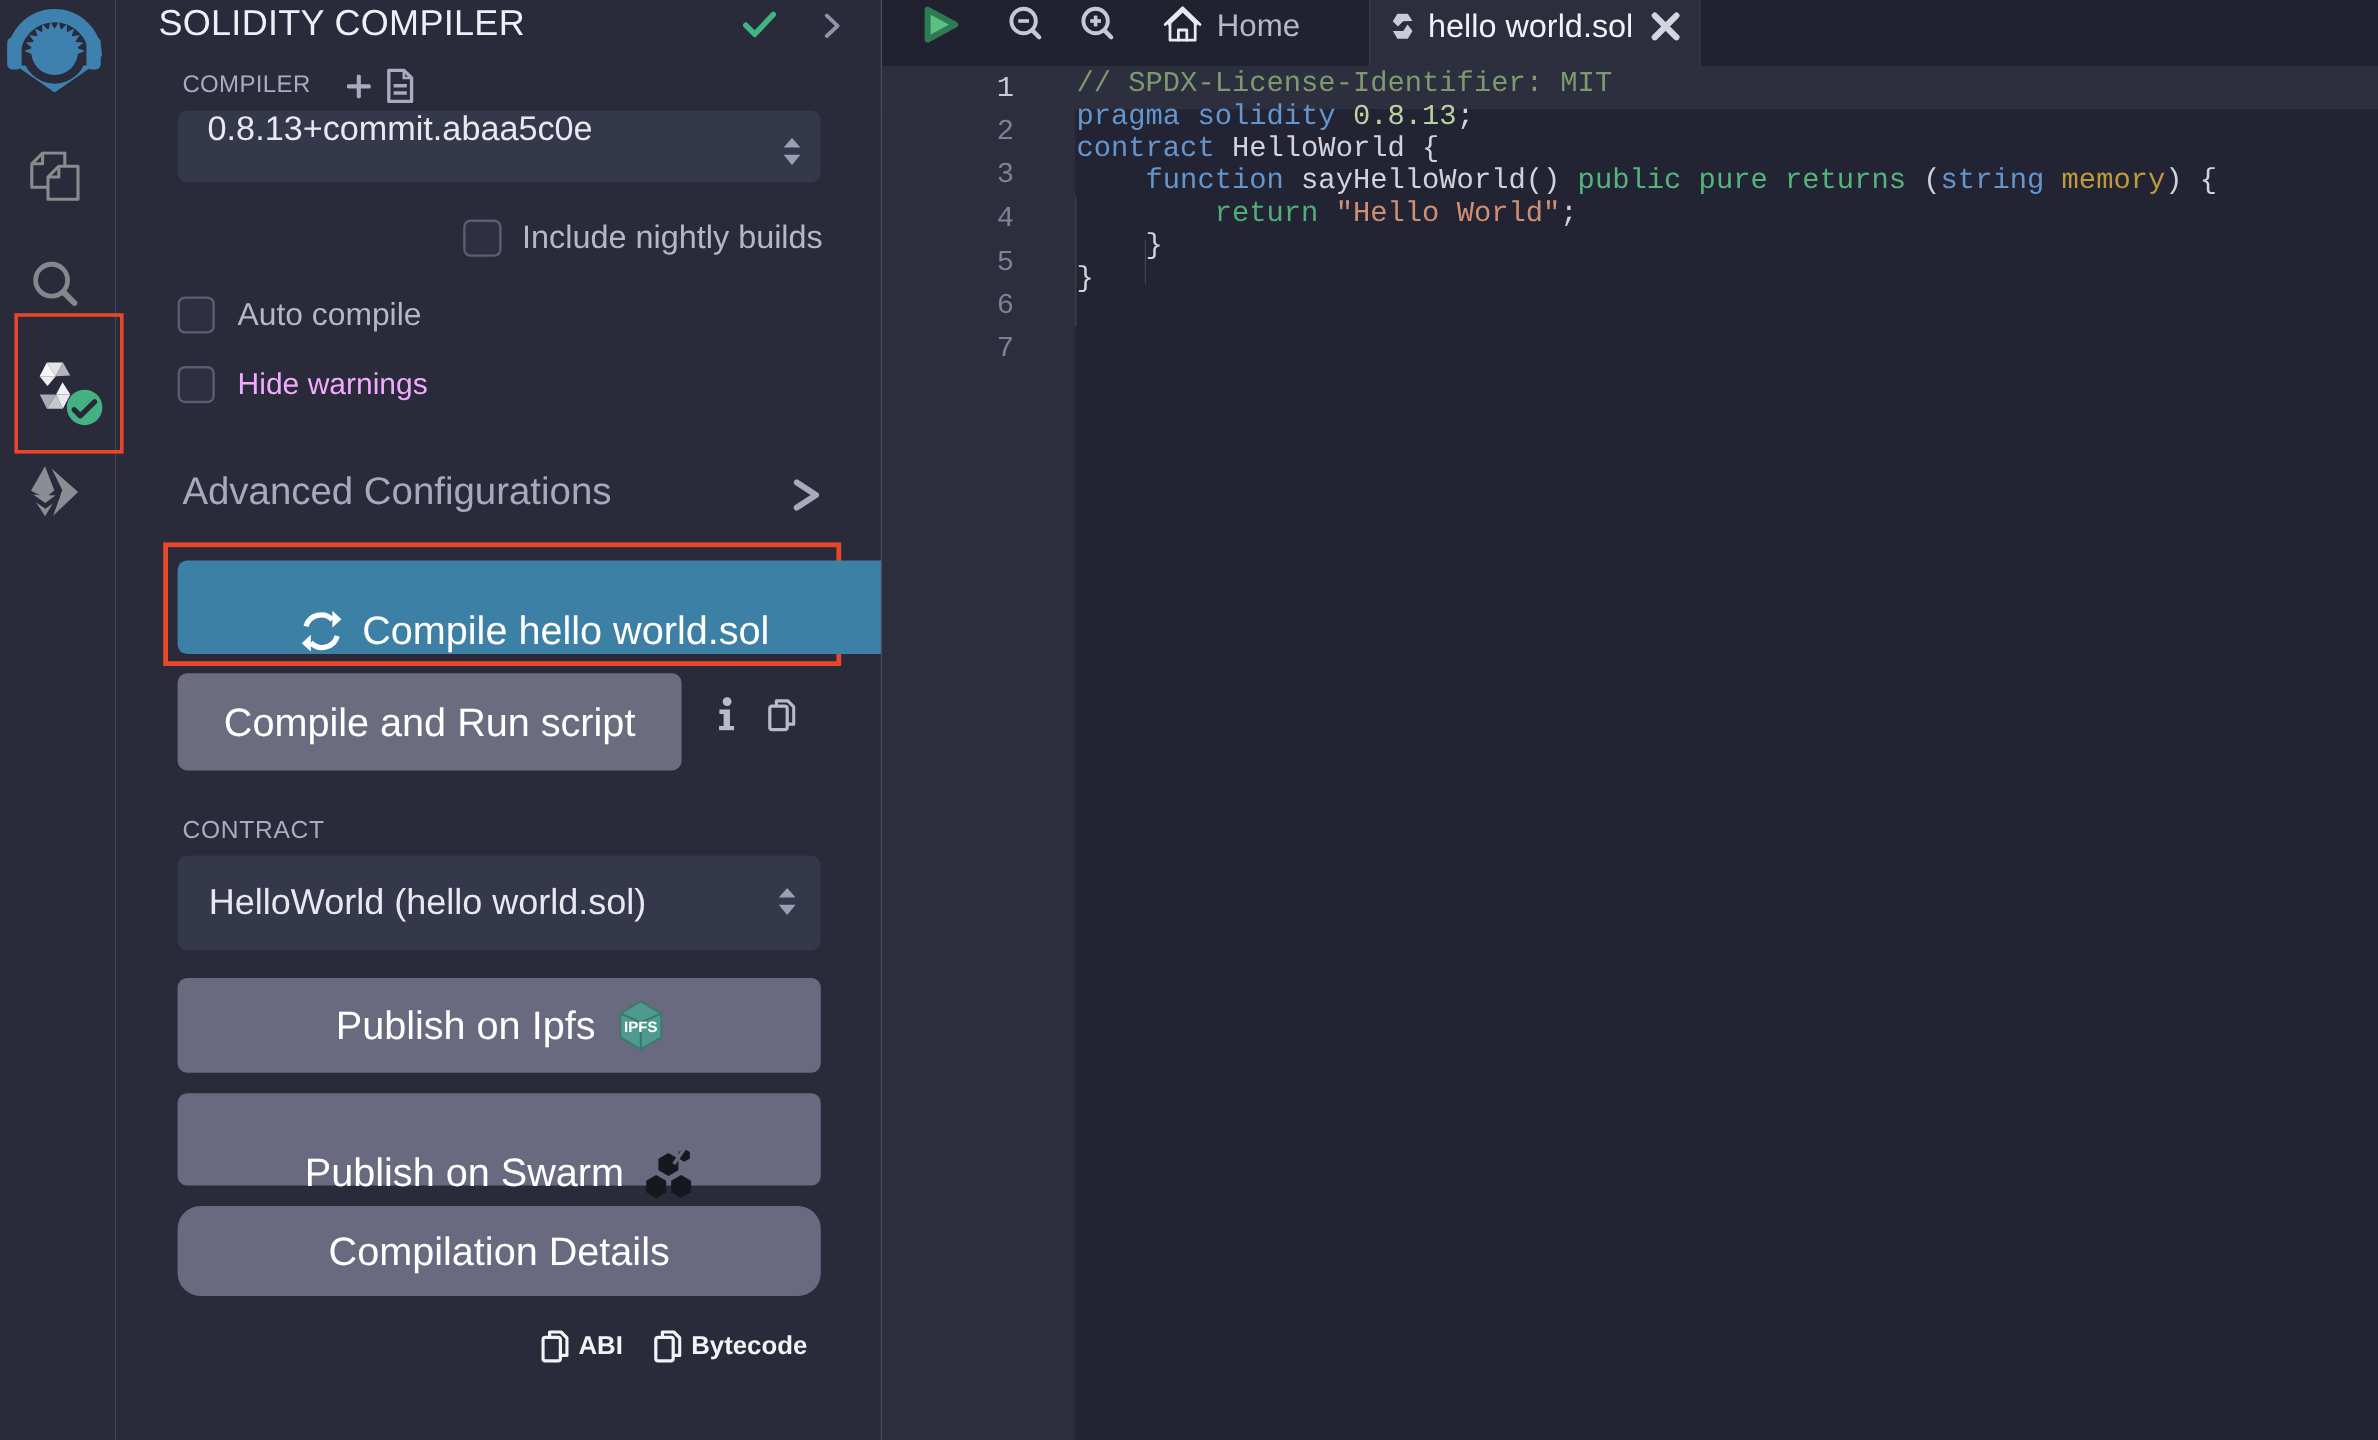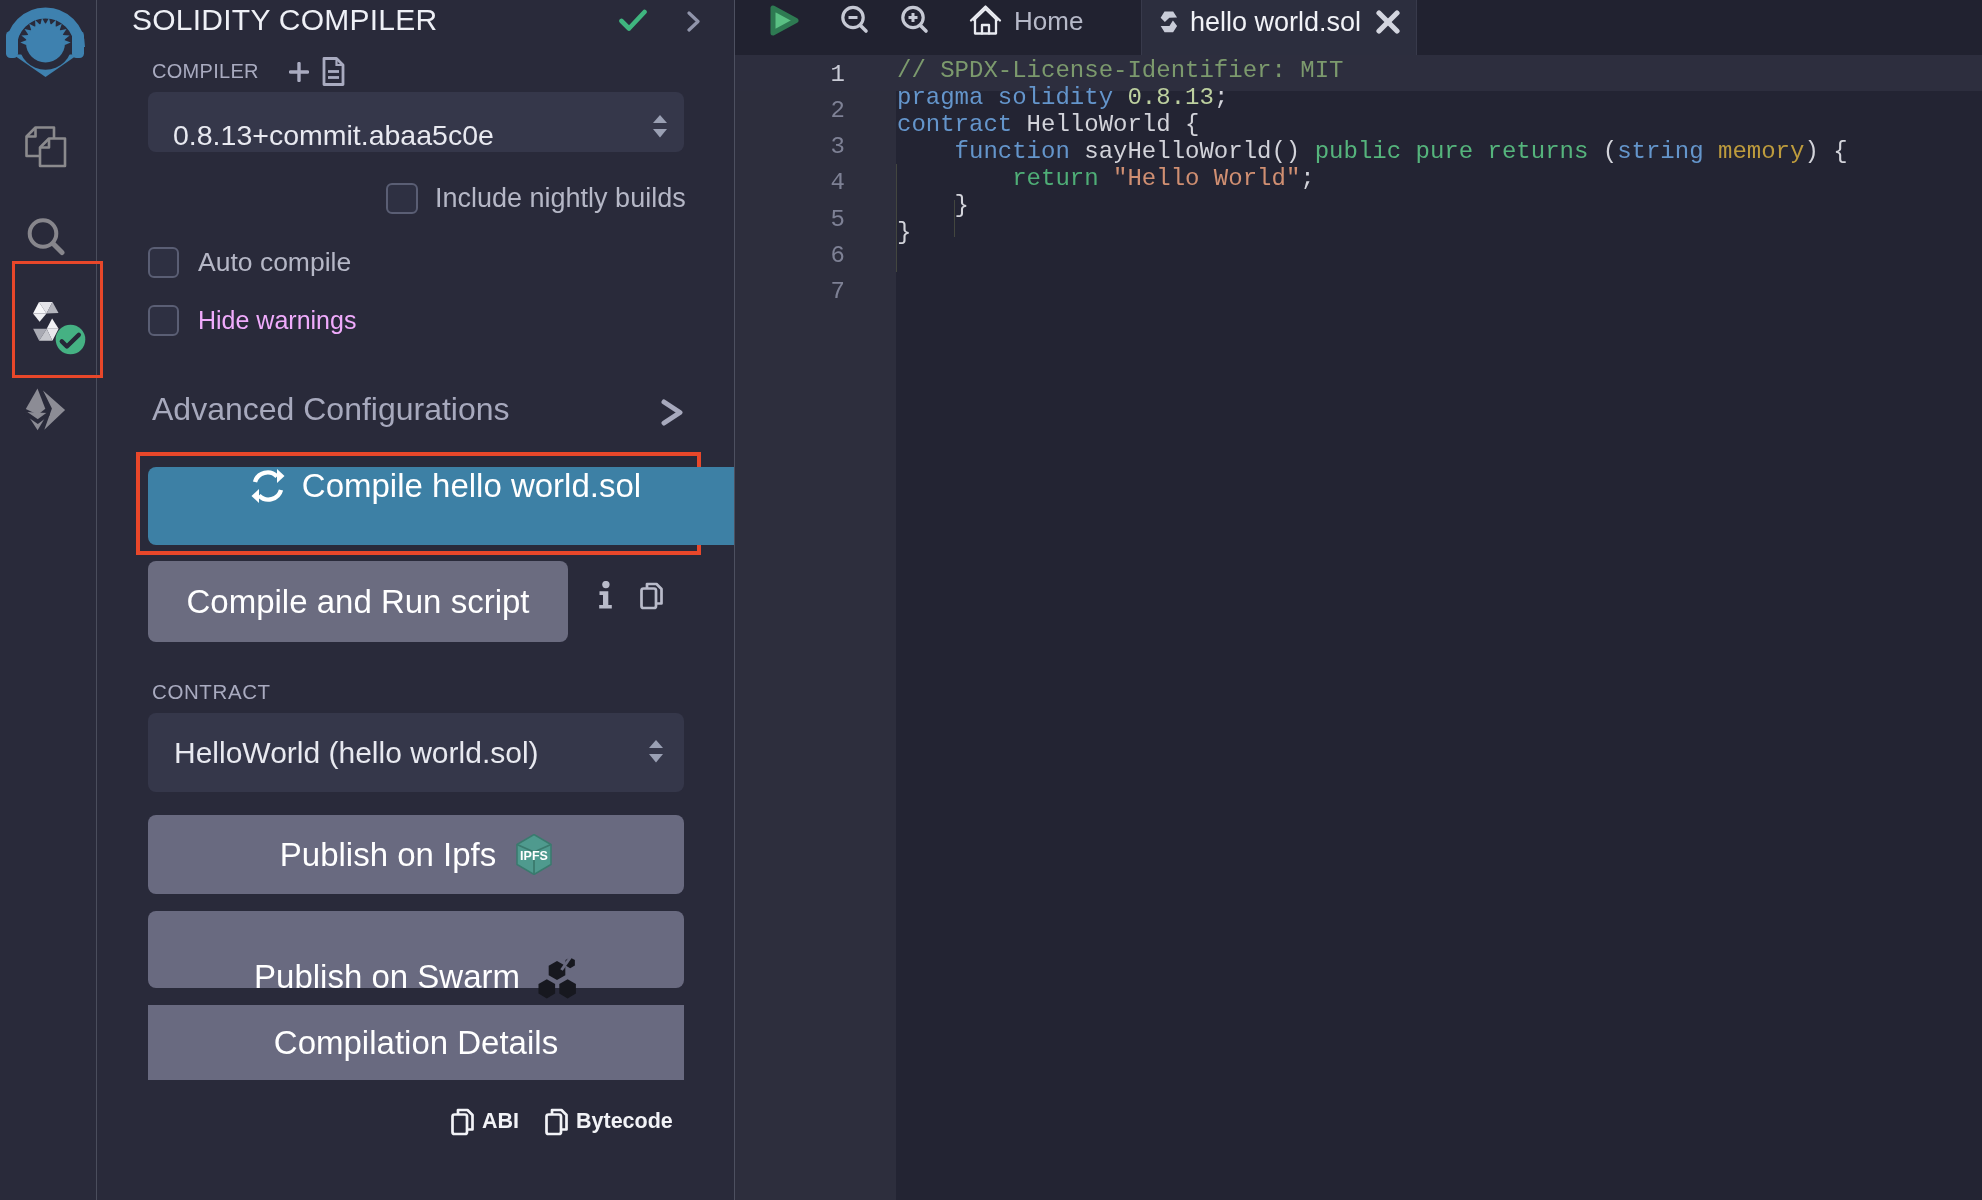--- a/index.html
+++ b/index.html
@@ -96,21 +96,21 @@
     <line x1="1.5" y1="10" x2="18.5" y2="10"></line>
   </g>
 </svg>
 <svg class="abs" style="left:322px;top:57px;" width="23" height="29" viewBox="0 0 23 29">
   <path d="M 2,1.5 H 14.5 L 21,8 V 27.5 H 2 Z" fill="none" stroke="#a9abc0" stroke-width="2.8" stroke-linejoin="round"></path>
   <path d="M 14.5,1.5 V 8 H 21" fill="none" stroke="#a9abc0" stroke-width="2.2"></path>
   <line x1="6" y1="14.5" x2="17" y2="14.5" stroke="#a9abc0" stroke-width="2.8"></line>
   <line x1="6" y1="20.5" x2="17" y2="20.5" stroke="#a9abc0" stroke-width="2.8"></line>
 </svg>
 
-<div class="abs" style="left:148px;top:92px;width:536px;height:60px;background:#35374a;border-radius:8px;display:flex;align-items:flex-end;">
+<div class="abs" style="left:148px;top:92px;width:536px;height:60px;background:#35374a;border-radius:8px;display:flex;align-items:flex-start;">
   <div style="margin-left:25px;font-size:28.5px;color:#e8e9f0;">0.8.13+commit.abaa5c0e</div>
   <svg class="abs" style="right:17px;top:23px;" width="14" height="24" viewBox="0 0 14 24">
     <polygon points="7,0 14,8 0,8" fill="#9aa0b4"></polygon>
     <polygon points="0,14 14,14 7,22.5" fill="#9aa0b4"></polygon>
   </svg>
 </div>
 
 <div class="abs" style="left:386px;top:183px;width:32px;height:31px;border:2px solid #5a5e74;border-radius:6px;background:#2e3042;"></div>
 <div class="abs" style="left:435px;top:183px;height:31px;display:flex;align-items:center;font-size:27px;color:#b5b7c6;">Include nightly builds</div>
 
@@ -120,21 +120,21 @@
 <div class="abs" style="left:148px;top:305px;width:31px;height:31px;border:2px solid #5a5e74;border-radius:6px;background:#2e3042;"></div>
 <div class="abs" style="left:198px;top:305px;height:31px;display:flex;align-items:center;font-size:25px;color:#f0abfc;">Hide warnings</div>
 
 <div class="abs" style="left:152px;top:391px;height:36px;display:flex;align-items:center;font-size:32px;color:#a7a9bd;">Advanced Configurations</div>
 <svg class="abs" style="left:660px;top:399px;" width="25" height="27" viewBox="0 0 25 27">
   <path d="M 4,3 L 20,13.5 L 4,24" fill="none" stroke="#a7a9bd" stroke-width="5" stroke-linecap="round" stroke-linejoin="round"></path>
 </svg>
 
 <div class="abs" style="left:136px;top:452px;width:565px;height:103px;border:4px solid #e8472a;"></div>
 
-<div class="abs" style="left:148px;top:467px;width:596px;height:78px;background:#3d80a5;border-radius:8px;display:flex;align-items:flex-start;justify-content:center;">
+<div class="abs" style="left:148px;top:467px;width:596px;height:78px;background:#3d80a5;border-radius:8px;display:flex;align-items:flex-end;justify-content:center;">
   <svg width="34" height="38" viewBox="0 0 34 38" style="margin-right:17px;">
     <g fill="none" stroke="#ffffff" stroke-width="4.4">
       <path d="M 4,15 A 13,13 0 0 1 26,9.5"></path>
       <path d="M 30,23 A 13,13 0 0 1 8,28.5"></path>
     </g>
     <polygon points="26,2 26,16 33.5,9" fill="#ffffff"></polygon>
     <polygon points="8,22 8,36 0.5,29" fill="#ffffff"></polygon>
   </svg>
   <div style="font-size:33px;color:#ffffff;">Compile hello world.sol</div>
 </div>
@@ -182,21 +182,21 @@
     <g fill="#17181f">
       <polygon points="21,6.9 29.31,11.7 29.31,21.3 21,26.1 12.69,21.3 12.69,11.7"></polygon>
       <polygon points="10.8,25.2 19.11,30 19.11,39.6 10.8,44.4 2.49,39.6 2.49,30"></polygon>
       <polygon points="31.6,25.2 39.91,30 39.91,39.6 31.6,44.4 23.29,39.6 23.29,30"></polygon>
       <polygon points="34.2,3.4 38.88,6.1 38.88,11.5 34.2,14.2 29.52,11.5 29.52,6.1"></polygon>
     </g>
     <line x1="25.5" y1="16" x2="35" y2="2.5" stroke="#696a80" stroke-width="3"></line>
   </svg>
 </div>
 
-<div class="abs" style="left:148px;top:1005px;width:536px;height:75px;background:#696a80;border-radius:0;display:flex;align-items:center;justify-content:center;">
+<div class="abs" style="left:148px;top:1005px;width:536px;height:75px;background:#696a80;border-radius:19px;display:flex;align-items:center;justify-content:center;">
   <div style="font-size:33px;color:#ffffff;">Compilation Details</div>
 </div>
 
 <svg class="abs" style="left:451px;top:1108px;" width="23" height="28" viewBox="0 0 23 28">
   <g fill="none" stroke="#f2f3f7" stroke-width="2.7" stroke-linejoin="round">
     <path d="M 7,6.5 V 2 H 16.5 L 21.5,7 V 21.5 H 16"></path>
     <rect x="1.5" y="6.5" width="14.5" height="19.5" rx="2"></rect>
   </g>
 </svg>
 <div class="abs" style="left:482px;top:1108px;height:27px;display:flex;align-items:center;font-size:21.5px;font-weight:bold;color:#f2f3f7;">ABI</div>

